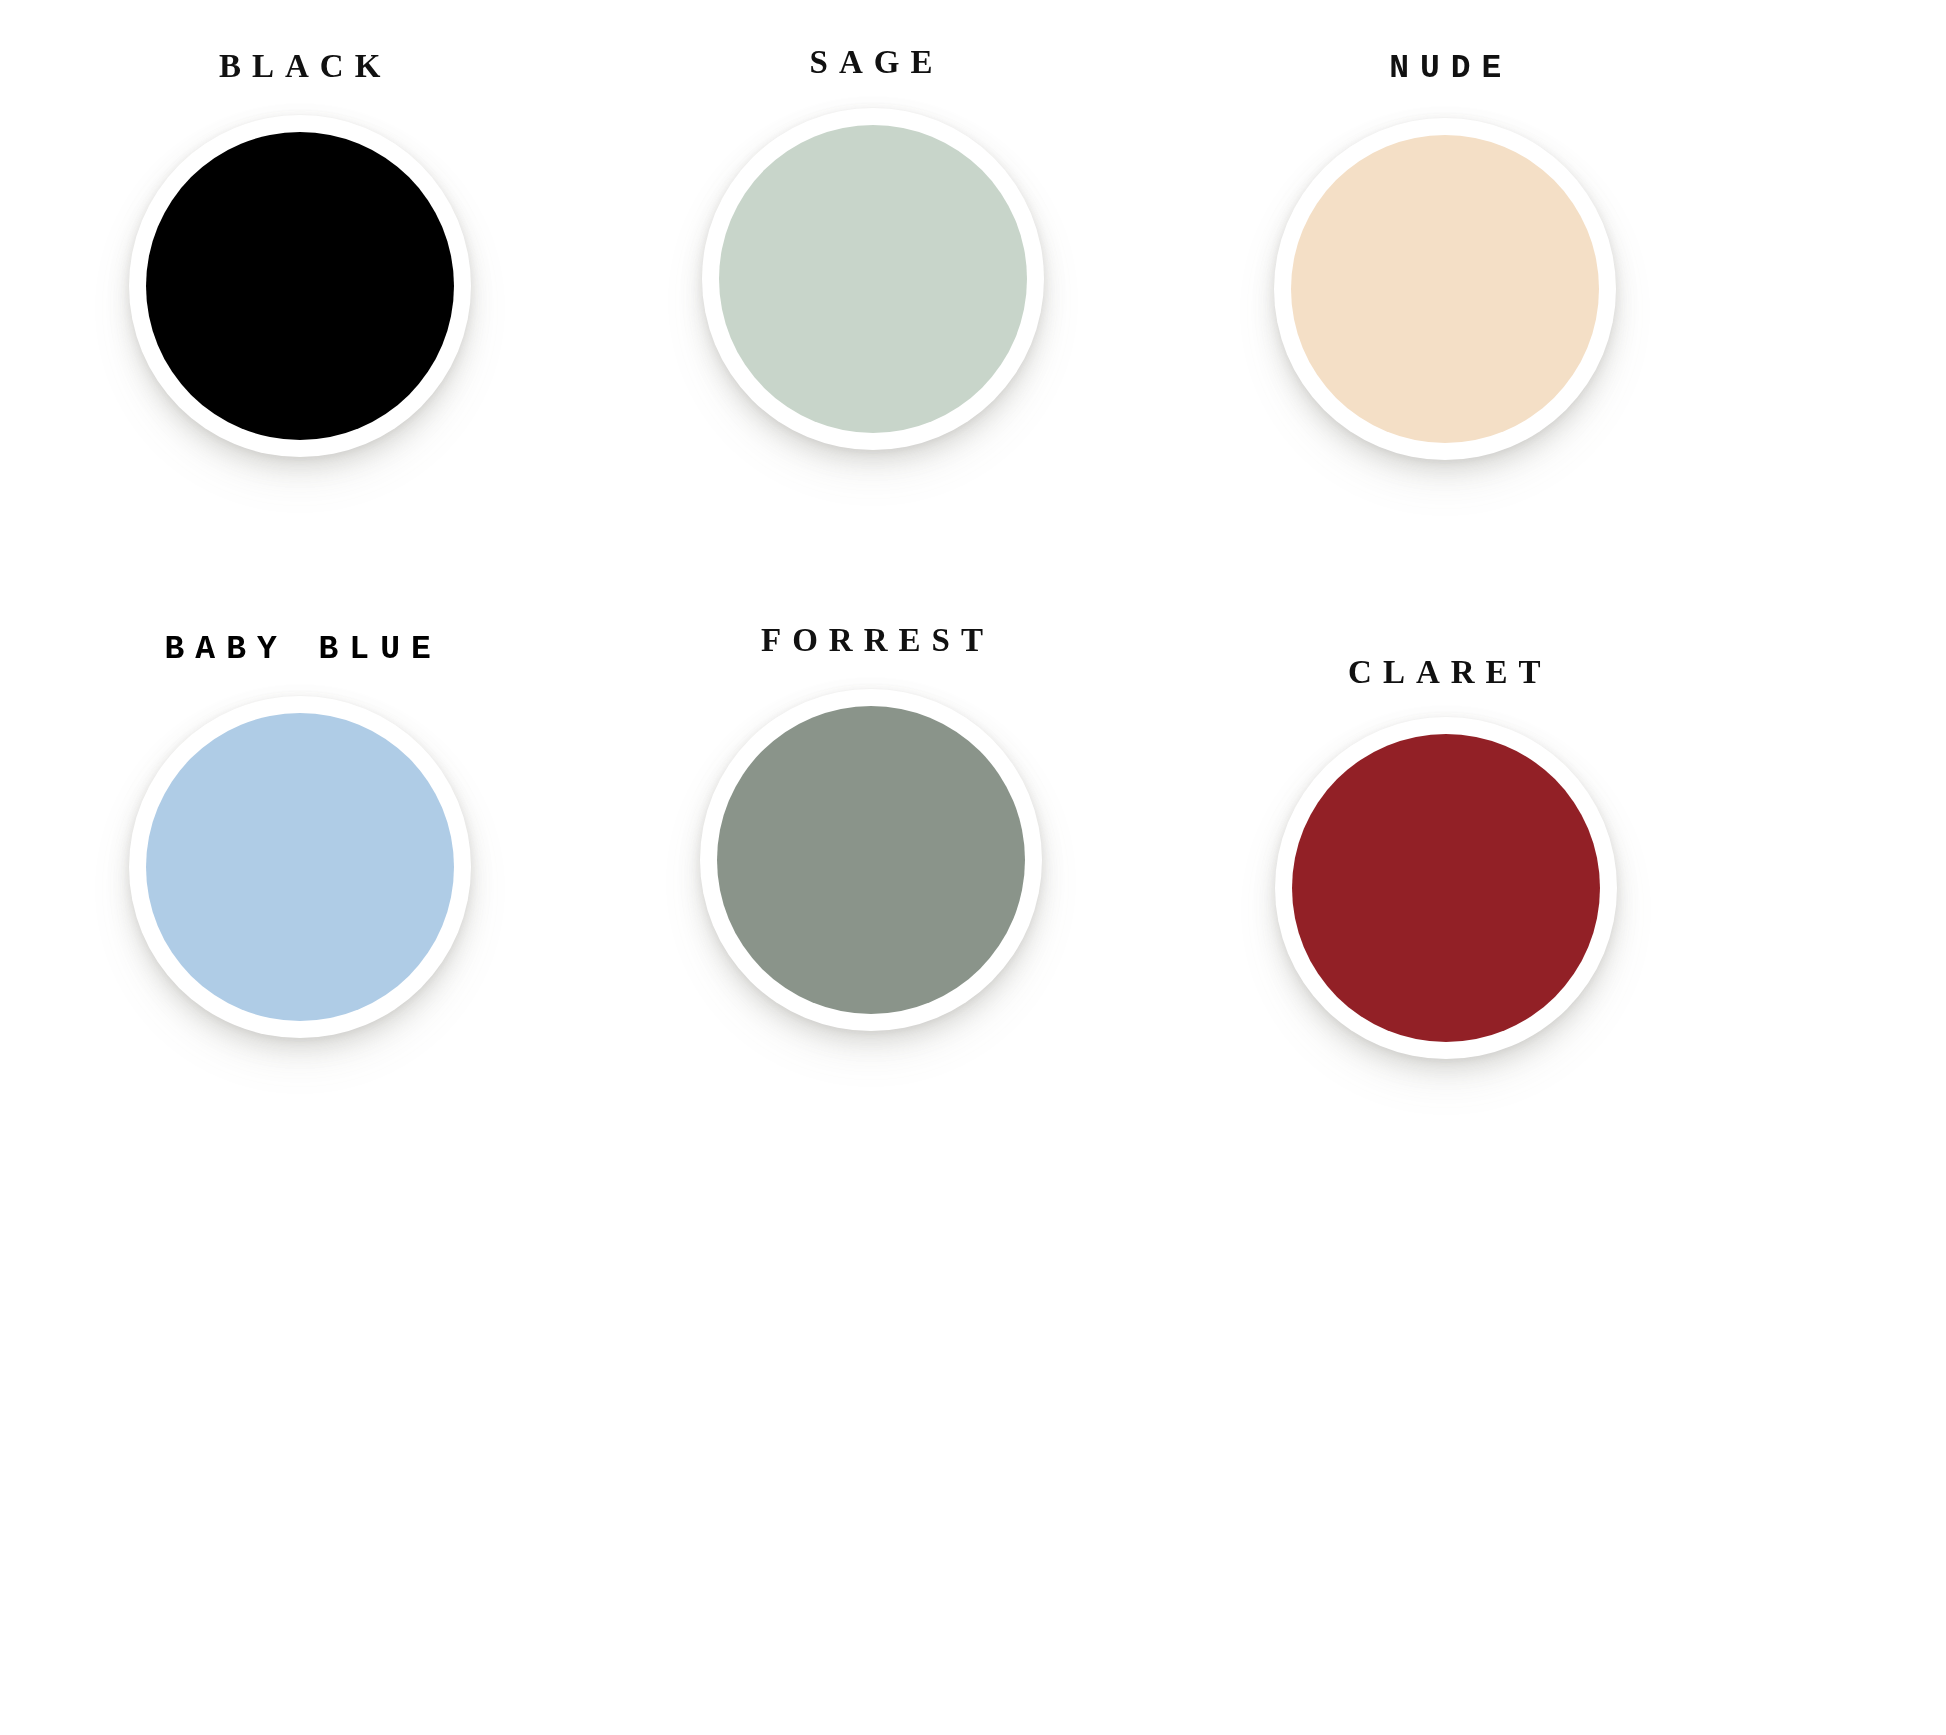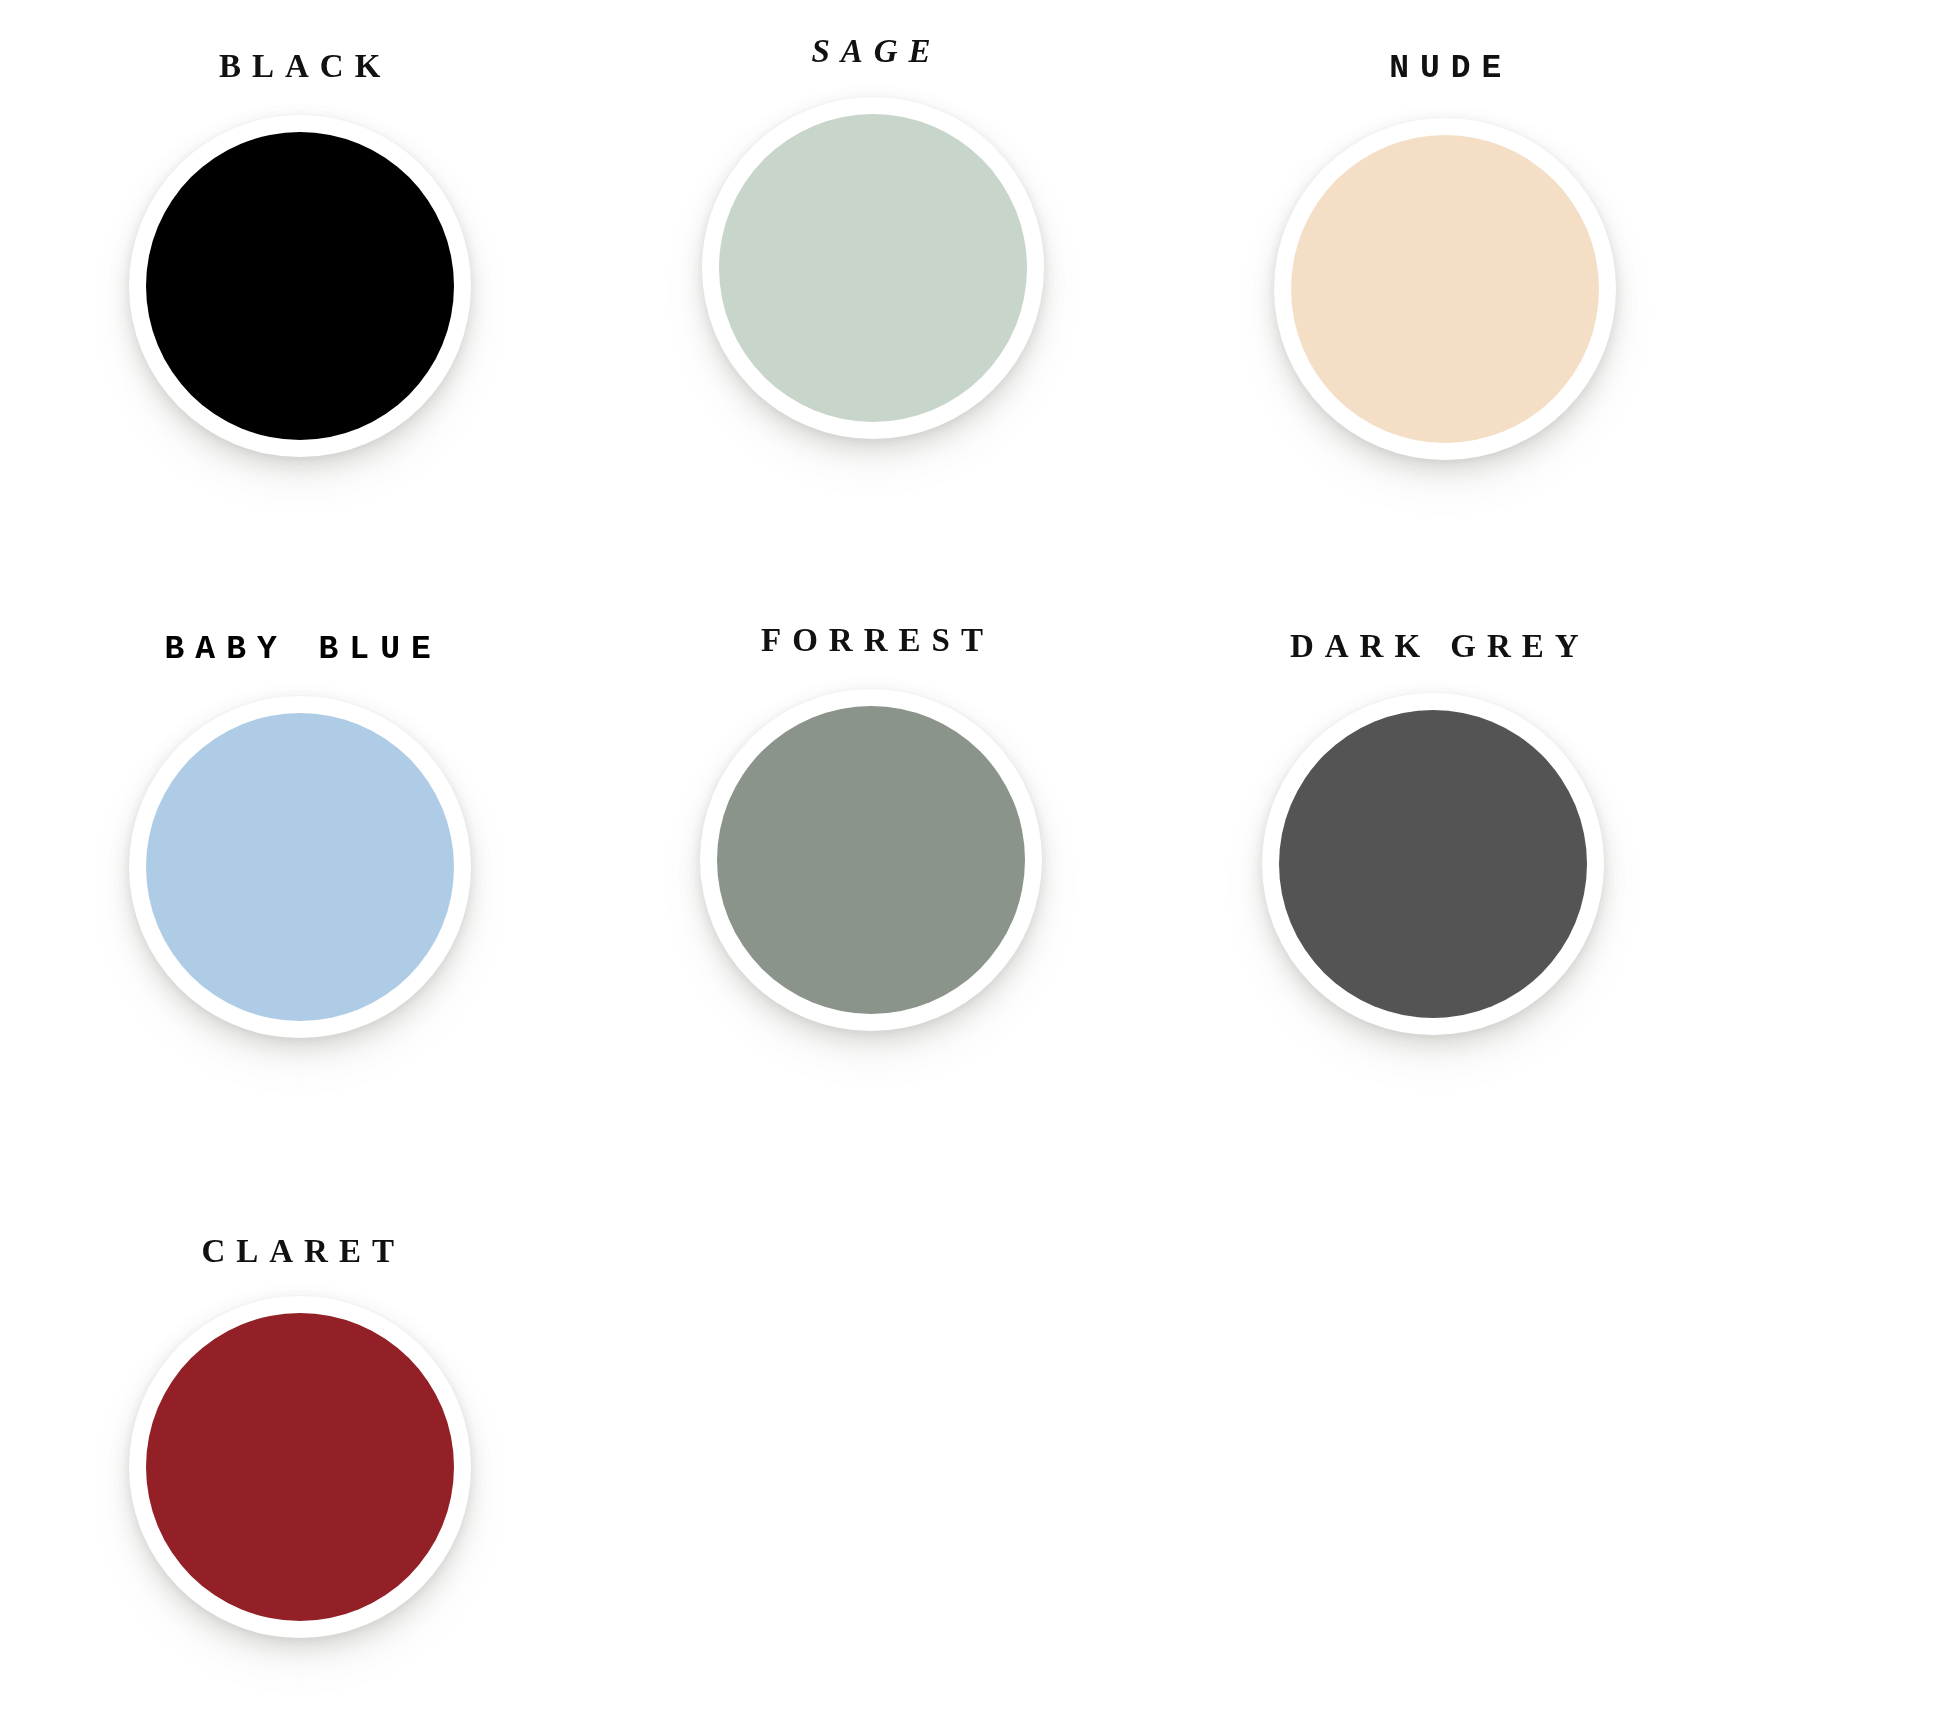--- a/index.html
+++ b/index.html
@@ -85,21 +85,21 @@
     border-radius: 50%;
   }
 
   
   .cell-0 .swatch-label { margin-top: 50px; margin-left: 26px; }
   .cell-0 .swatch-disc-wrap { margin-top: 32px; margin-left: 26px; }
 
   .cell-1 .swatch-label { margin-top: 47px; margin-left: 0px; }
   .cell-1 .swatch-disc-wrap { margin-top: 28px; margin-left: 0px; }
 
-  .cell-2 .swatch-label { margin-top: 35px; margin-left: 22px; font-style: italic; }
+  .cell-2 .swatch-label { margin-top: 46px; margin-left: 22px; }
   .cell-2 .swatch-disc-wrap { margin-top: 29px; margin-left: 26px; }
 
   .cell-3 .swatch-label { margin-top: 52px; margin-left: 24px; font-family: Liberation Mono, monospace; }
   .cell-3 .swatch-disc-wrap { margin-top: 33px; margin-left: 24px; }
 
   .cell-4 .swatch-label { margin-top: 50px; margin-left: 2px; }
   .cell-4 .swatch-disc-wrap { margin-top: 30px; margin-left: 0px; }
 
   .cell-5 .swatch-label { margin-top: 55px; margin-left: 22px; }
   .cell-5 .swatch-disc-wrap { margin-top: 30px; margin-left: 26px; }
@@ -159,27 +159,20 @@
     </div>
 
     <div class="swatch-cell cell-6">
       <div class="swatch-label" style="color: rgb(17, 17, 17);">FORREST</div>
       <div class="swatch-disc-wrap">
         <div class="swatch-ring" style="background: rgb(255, 255, 255);"></div>
         <div class="swatch-disc" style="background: rgb(138, 148, 138);"></div>
       </div>
     </div>
 
-    <div class="swatch-cell cell-7">
-      <div class="swatch-label" style="color: rgb(17, 17, 17);">DARK GREY</div>
-      <div class="swatch-disc-wrap">
-        <div class="swatch-ring" style="background: rgb(255, 255, 255);"></div>
-        <div class="swatch-disc" style="background: rgb(84, 84, 84);"></div>
-      </div>
-    </div>
 
     <div class="swatch-cell cell-8">
       <div class="swatch-label" style="color: rgb(17, 17, 17);">CLARET</div>
       <div class="swatch-disc-wrap">
         <div class="swatch-ring" style="background: rgb(255, 255, 255);"></div>
         <div class="swatch-disc" style="background: rgb(146, 32, 38);"></div>
       </div>
     </div>
 
   </div>

